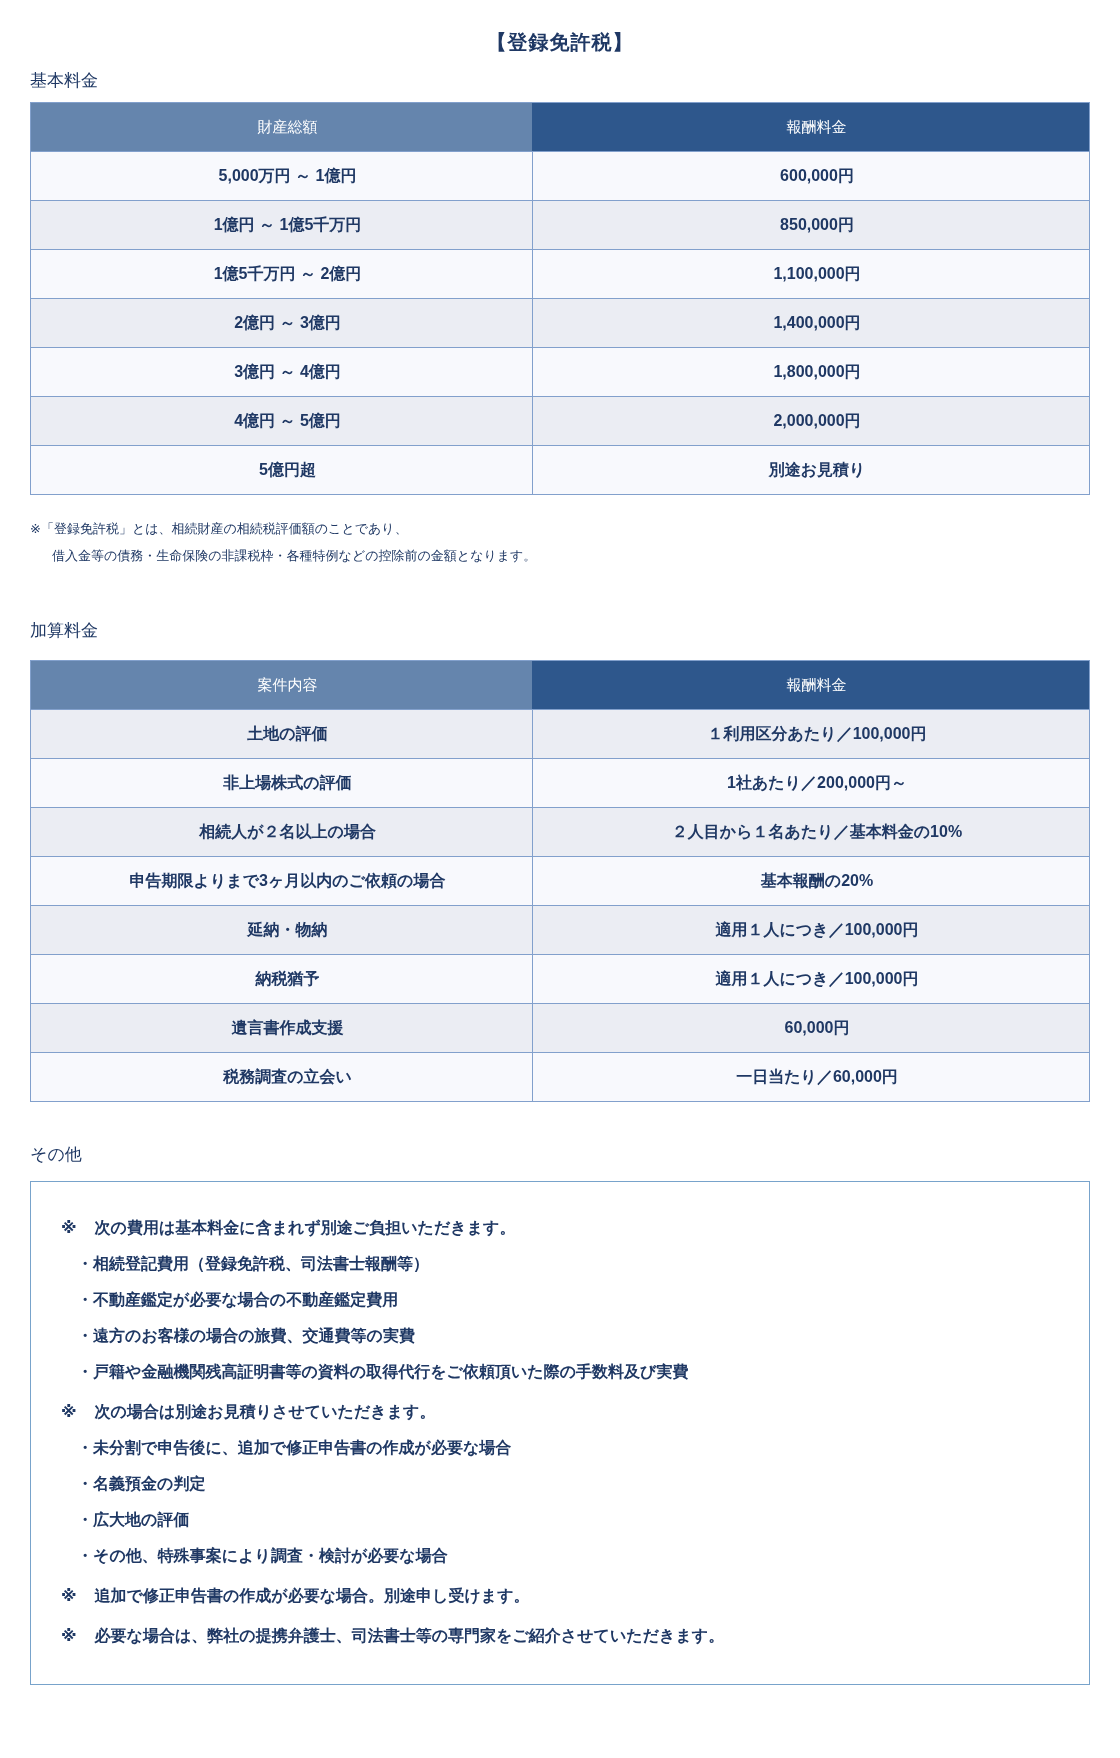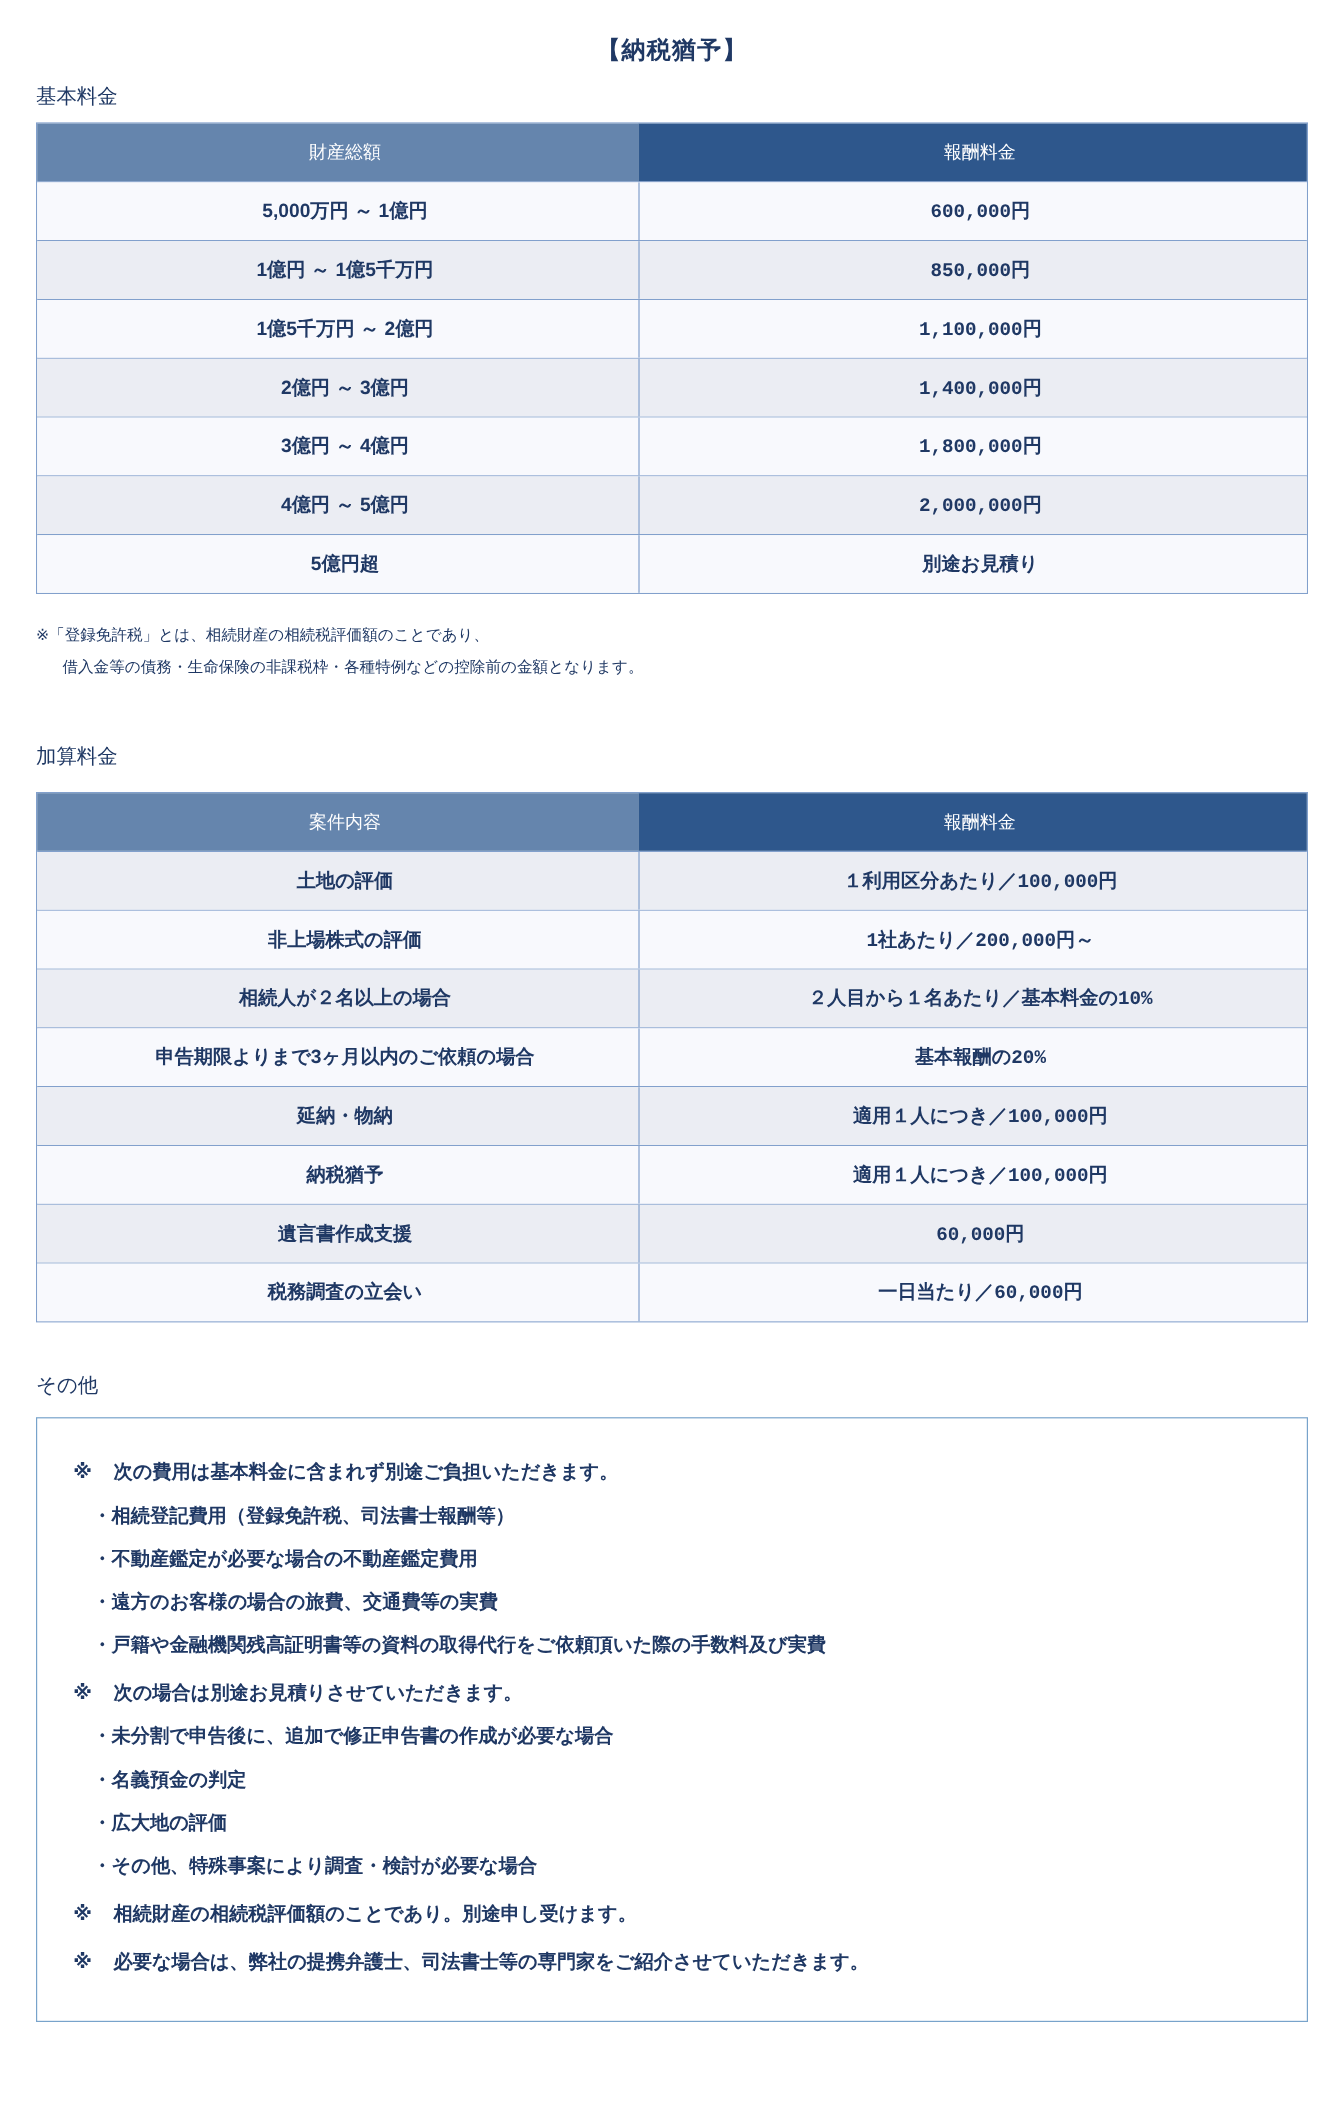--- a/index.html
+++ b/index.html
@@ -53,21 +53,21 @@
   .cell{
     height:48px;
     display:flex;
     align-items:center;
     justify-content:center;
     font-size:16px;
     font-weight:bold;
     text-align:center;
     padding-left:12px;
   }
-  .cell.right{border-left:1px solid var(--grid-line);font-family:Liberation Mono, monospace;}
+  .cell.right{border-left:1px solid var(--grid-line);}
   .frow.header .cell{
     font-weight:normal;
     font-size:15px;
     color:var(--header-text);
   }
   .frow.header .cell.left{background:var(--header-left-bg);}
   .frow.header .cell.right{background:var(--header-right-bg);border-left:none;}
   .frow.odd .cell{background:var(--row-odd-bg);}
   .frow.even .cell{background:var(--row-even-bg);}
 
@@ -94,21 +94,21 @@
   .box-lead.not-first{margin-top:20px;}
   .box-item{padding-left:16px;}
 
   .bottom-spacer{height:35px;}
 </style>
 </head>
 <body>
 
 <div class="wrap">
 
-  <h1 class="page-title">【納税猶予】</h1>
+  <h1 class="page-title">【登録免許税】</h1>
 
   <h2 class="sec-heading basic">基本料金</h2>
 
   <div class="ftable basic">
     <div class="frow header">
       <div class="cell left">財産総額</div>
       <div class="cell right">報酬料金</div>
     </div>
     <div class="frow even">
       <div class="cell left">5,000万円 ～ 1億円</div>
@@ -205,21 +205,21 @@
       <span class="marker">※</span>
       <span>次の場合は別途お見積りさせていただきます。</span>
     </div>
     <div class="box-line box-item">・未分割で申告後に、追加で修正申告書の作成が必要な場合</div>
     <div class="box-line box-item">・名義預金の判定</div>
     <div class="box-line box-item">・広大地の評価</div>
     <div class="box-line box-item">・その他、特殊事案により調査・検討が必要な場合</div>
 
     <div class="box-line box-lead not-first">
       <span class="marker">※</span>
-      <span>相続財産の相続税評価額のことであり。別途申し受けます。</span>
+      <span>追加で修正申告書の作成が必要な場合。別途申し受けます。</span>
     </div>
 
     <div class="box-line box-lead not-first">
       <span class="marker">※</span>
       <span>必要な場合は、弊社の提携弁護士、司法書士等の専門家をご紹介させていただきます。</span>
     </div>
 
   </div>
 
   <div class="bottom-spacer"></div>

